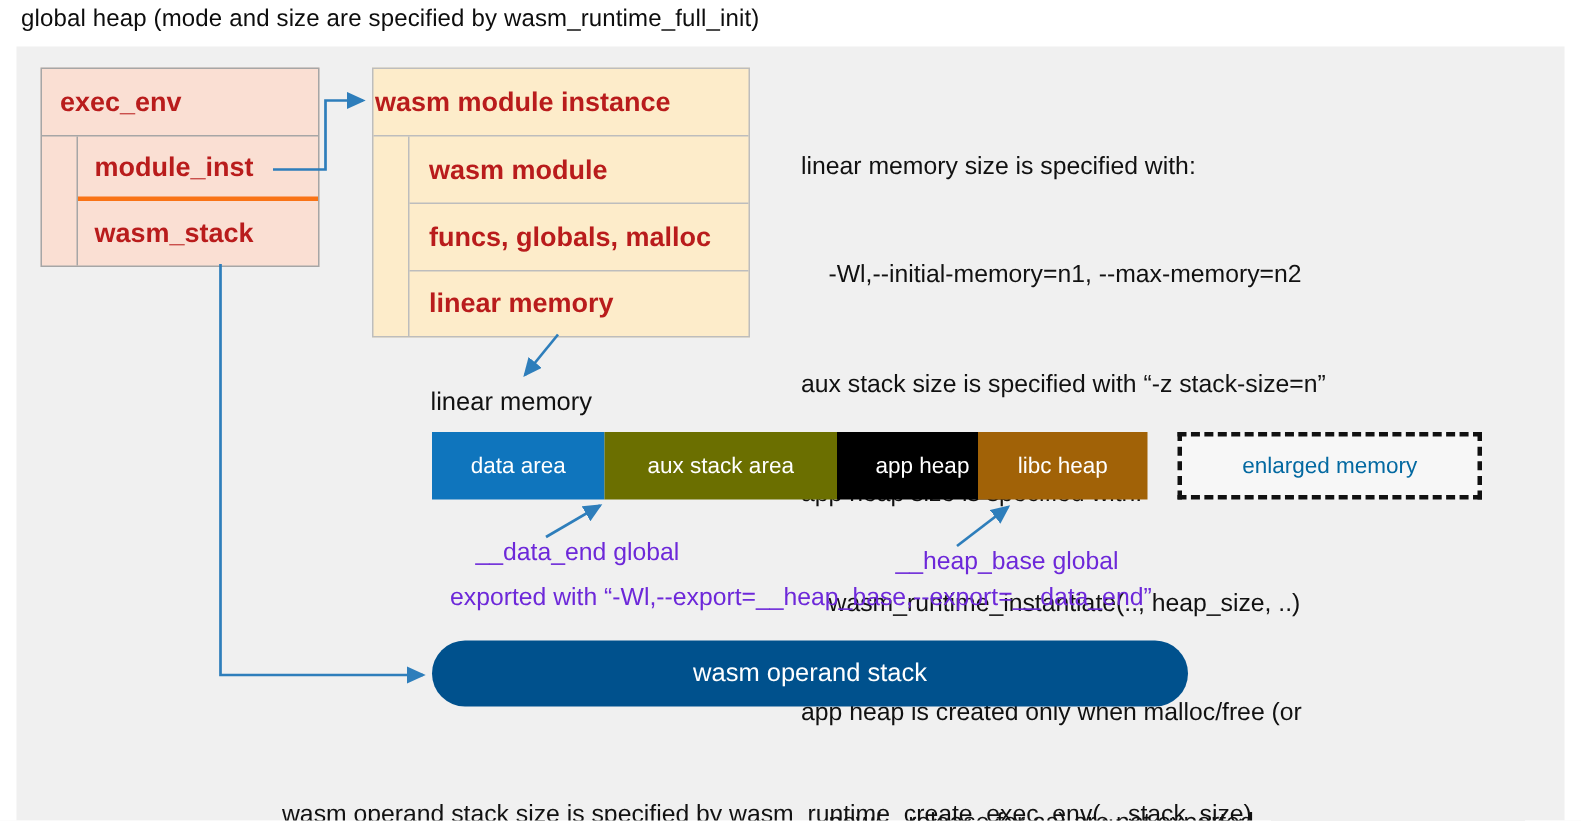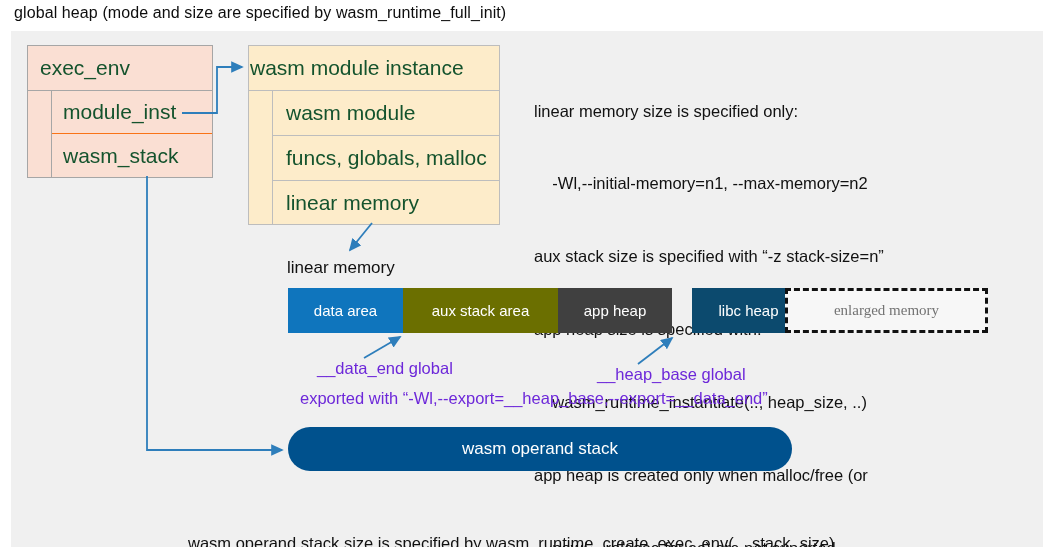--- a/index.html
+++ b/index.html
@@ -34,23 +34,24 @@
   #backdrop-panel {
     position: absolute;
     left: 11px;
     top: 31px;
     width: 1032px;
     height: 516px;
     background: #f0f0f0;
   }
   
   .boxlabel {
-    font-size: 21px;
-    color: #14532d;
-    white-space: nowrap;
+    font-size: 18px;
+    color: #b91c1c;
+    white-space: nowrap;
+    font-weight: bold;
   }
   
   #exec-env-group {
     position: absolute;
     left: 27px;
     top: 45px;
     width: 186px;
     height: 133px;
     background: #fadfd3;
     border: 1px solid #a6a6a6;
@@ -75,21 +76,21 @@
     height: 86px;
     border-right: 1px solid #a6a6a6;
     box-sizing: border-box;
   }
   #module-inst-row {
     position: absolute;
     left: 24px;
     top: 45px;
     width: 160px;
     height: 43px;
-    border-bottom: 1px solid #f97316;
+    border-bottom: 3px solid #f97316;
     box-sizing: border-box;
     display: flex;
     align-items: center;
     padding-left: 11px;
   }
   #wasm-stack-row {
     position: absolute;
     left: 24px;
     top: 88px;
     width: 160px;
@@ -270,45 +271,45 @@
     </div>
     <div class="mi-row" id="mi-row-1">
       <span class="boxlabel">funcs, globals, malloc</span>
     </div>
     <div class="mi-row" id="mi-row-2">
       <span class="boxlabel">linear memory</span>
     </div>
   </div>
 
   <div id="config-notes">
-    <div>linear memory size is specified only:</div>
+    <div>linear memory size is specified with:</div>
     <div>    -Wl,--initial-memory=n1, --max-memory=n2</div>
     <div>aux stack size is specified with “-z stack-size=n”</div>
     <div>app heap size is specified with:</div>
     <div>    wasm_runtime_instantiate(.., heap_size, ..)</div>
     <div>app heap is created only when malloc/free (or</div>
     <div>__new/__release for as) are not exported</div>
   </div>
 
   <div id="linear-memory-caption">linear memory</div>
 
   <div id="linear-memory-bar">
     <div class="mem-seg" id="seg-0" style="left: 0px; width: 115px; background: rgb(15, 117, 189);">
       <span>data area</span>
     </div>
     <div class="mem-seg" id="seg-1" style="left: 115px; width: 155px; background: rgb(107, 111, 0);">
       <span>aux stack area</span>
     </div>
-    <div class="mem-seg" id="seg-2" style="left: 270px; width: 114px; background: #404040;">
+    <div class="mem-seg" id="seg-2" style="left: 270px; width: 114px; background: #000000;">
       <span>app heap</span>
     </div>
-    <div class="mem-seg" id="seg-3" style="left: 404px; width: 113px; background: #0c4a6e;">
+    <div class="mem-seg" id="seg-3" style="left: 364px; width: 113px; background: #a16207;">
       <span>libc heap</span>
     </div>
-    <div class="mem-seg dashed" id="seg-4" style="left: 497px; width: 203px; background: rgb(247, 247, 247); border-color: rgb(17, 17, 17); color: #737373; font-family: Liberation Serif, serif;">
+    <div class="mem-seg dashed" id="seg-4" style="left: 497px; width: 203px; background: rgb(247, 247, 247); border-color: rgb(17, 17, 17); color: #0369a1;">
       <span>enlarged memory</span>
     </div>
   </div>
 
   <div class="anno" id="anno-data-end">__data_end global</div>
   <div class="anno" id="anno-heap-base">__heap_base global</div>
   <div class="anno" id="anno-exported">exported with “-Wl,--export=__heap_base,--export=__data_end”</div>
 
   <div id="operand-stack-box" style="background: rgb(0, 81, 141); border-radius: 22px;">
     <span id="operand-stack-label">wasm operand stack</span>

